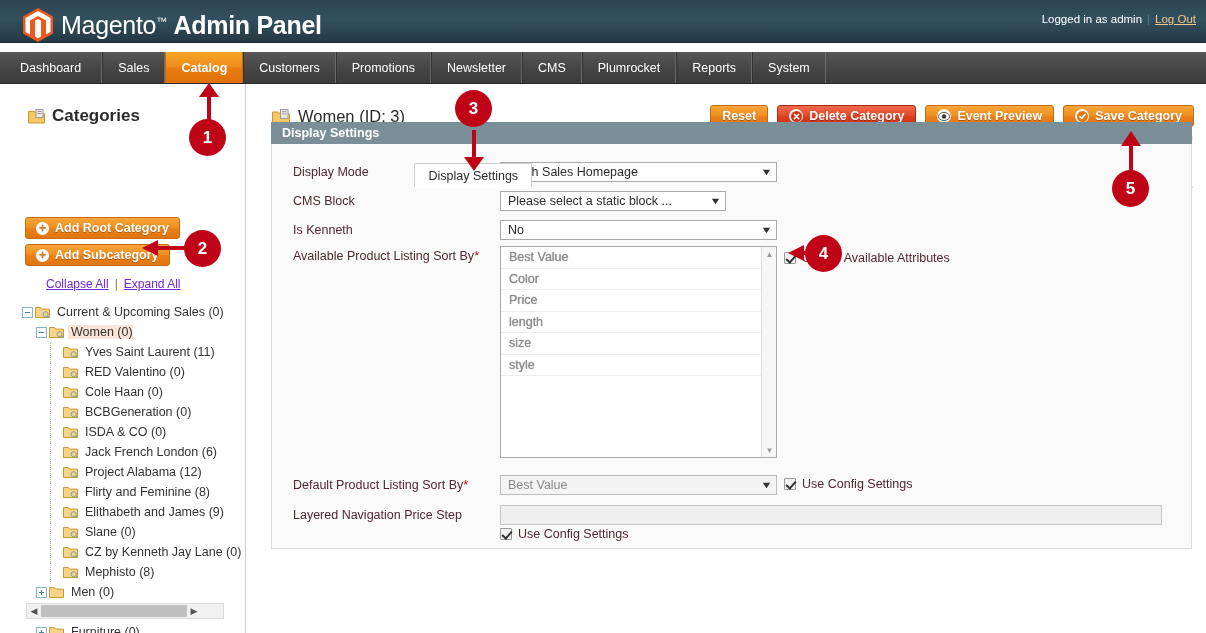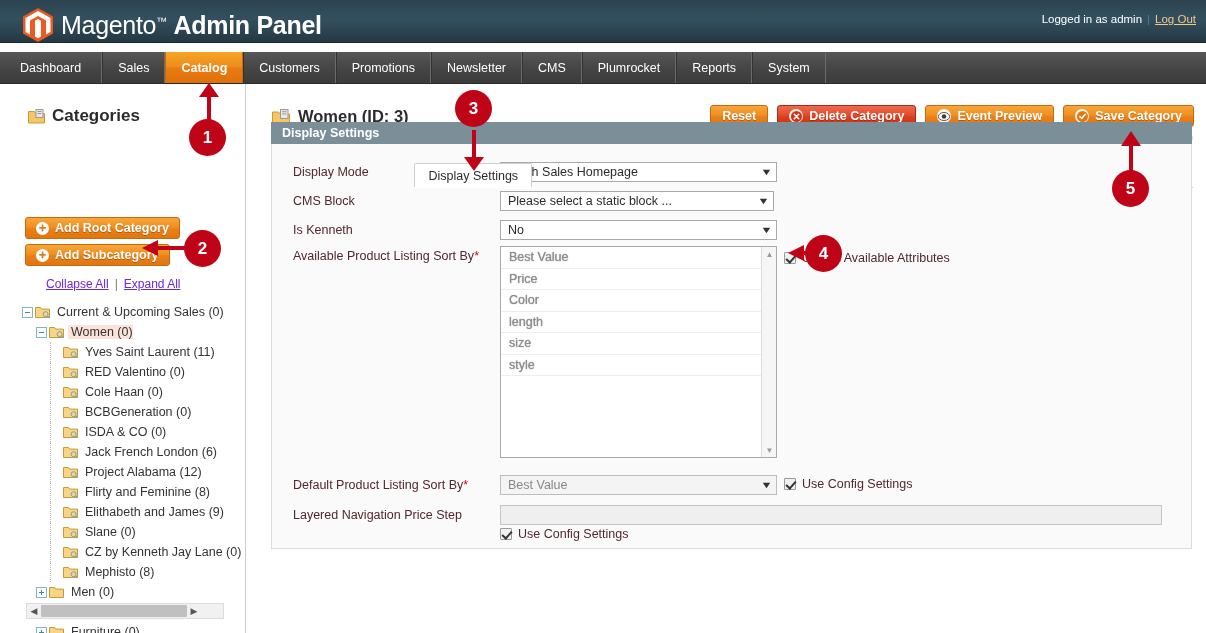--- a/index.html
+++ b/index.html
@@ -138,21 +138,21 @@
 
   
   .main {
     position: absolute; left: 247px; top: 84px; width: 959px; height: 549px;
     background: #ffffff; overflow: hidden;
   }
   .page-title-row {
     position: absolute; left: 25px; top: 23px;
     display: flex; align-items: center; gap: 8px;
   }
-  .page-title { font-size: 16.5px; font-weight: bold; color: #2b2b2b; text-align: center; }
+  .page-title { font-size: 16.5px; font-weight: normal; color: #2b2b2b; text-align: center; }
   .hr-line {
     position: absolute; left: 25px; top: 52px; width: 921px; height: 4px;
     background: #e3e3e3;
   }
   .btn-row {
     position: absolute; right: 12px; top: 21px;
     display: flex; gap: 9px; align-items: center;
   }
   .abtn {
     display: flex; align-items: center; justify-content: center; gap: 6px;
@@ -611,43 +611,43 @@
     <div class="frow" style="left:21px; top:18px;">
       <span class="flabel" style="width:207px">Display Mode</span>
       <div class="fselect" style="width:277px">
         <span>Flash Sales Homepage</span>
         <span class="caret">▼</span>
       </div>
     </div>
 
     <div class="frow" style="left:21px; top:47px;">
       <span class="flabel" style="width:207px">CMS Block</span>
-      <div class="fselect" style="width:274px">
+      <div class="fselect" style="width:226px">
         <span>Please select a static block ...</span>
         <span class="caret">▼</span>
       </div>
     </div>
 
     <div class="frow" style="left:21px; top:76px;">
       <span class="flabel" style="width:207px">Is Kenneth</span>
       <div class="fselect" style="width:277px">
         <span>No</span>
         <span class="caret">▼</span>
       </div>
     </div>
 
     <div class="frow" style="left:21px; top:105px;">
       <span class="flabel"><span>Available Product Listing Sort By</span><span class="req">*</span></span>
     </div>
 
     <div class="multisel" style="left:228px; top:102px; width:277px; height:212px;">
       <div class="ms-list" id="ms-list">
           <div class="ms-opt">Best Value</div>
+          <div class="ms-opt">Color</div>
           <div class="ms-opt">Price</div>
-          <div class="ms-opt">Color</div>
           <div class="ms-opt">length</div>
           <div class="ms-opt">size</div>
           <div class="ms-opt">style</div>
         </div>
       <div class="ms-scroll">
         <span class="sa up">▲</span>
         <span class="sa dn">▼</span>
       </div>
     </div>
 

